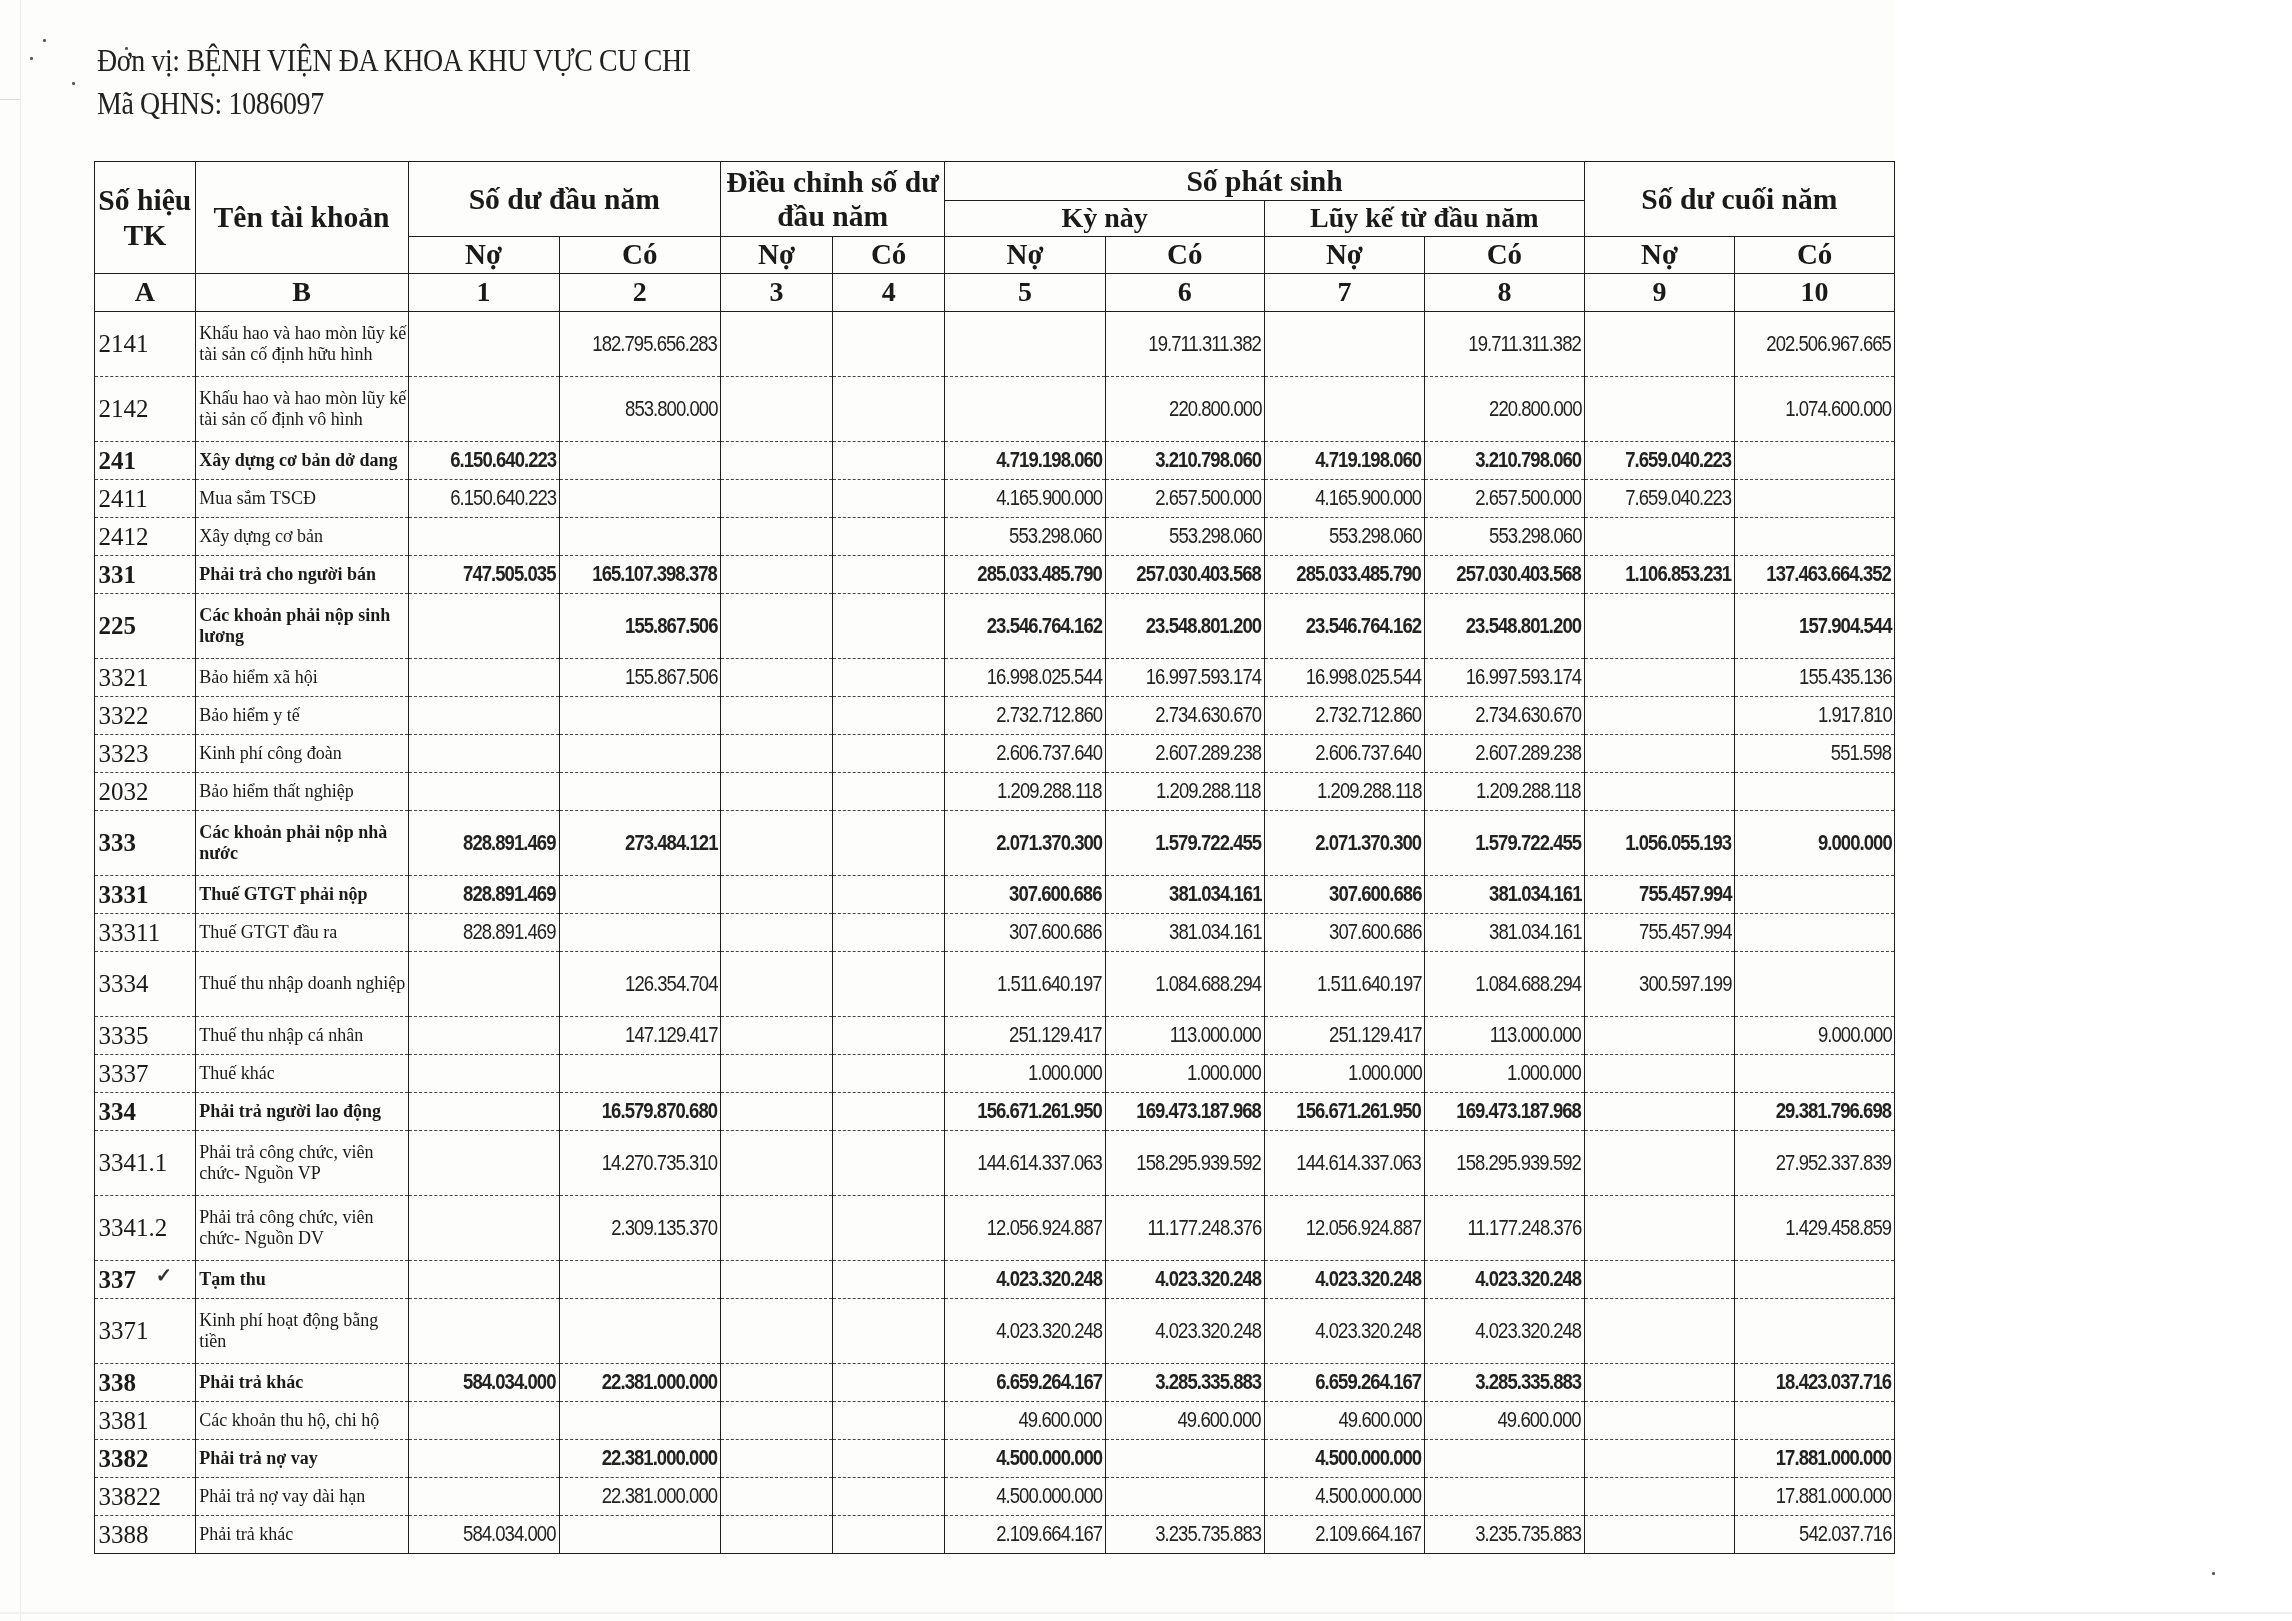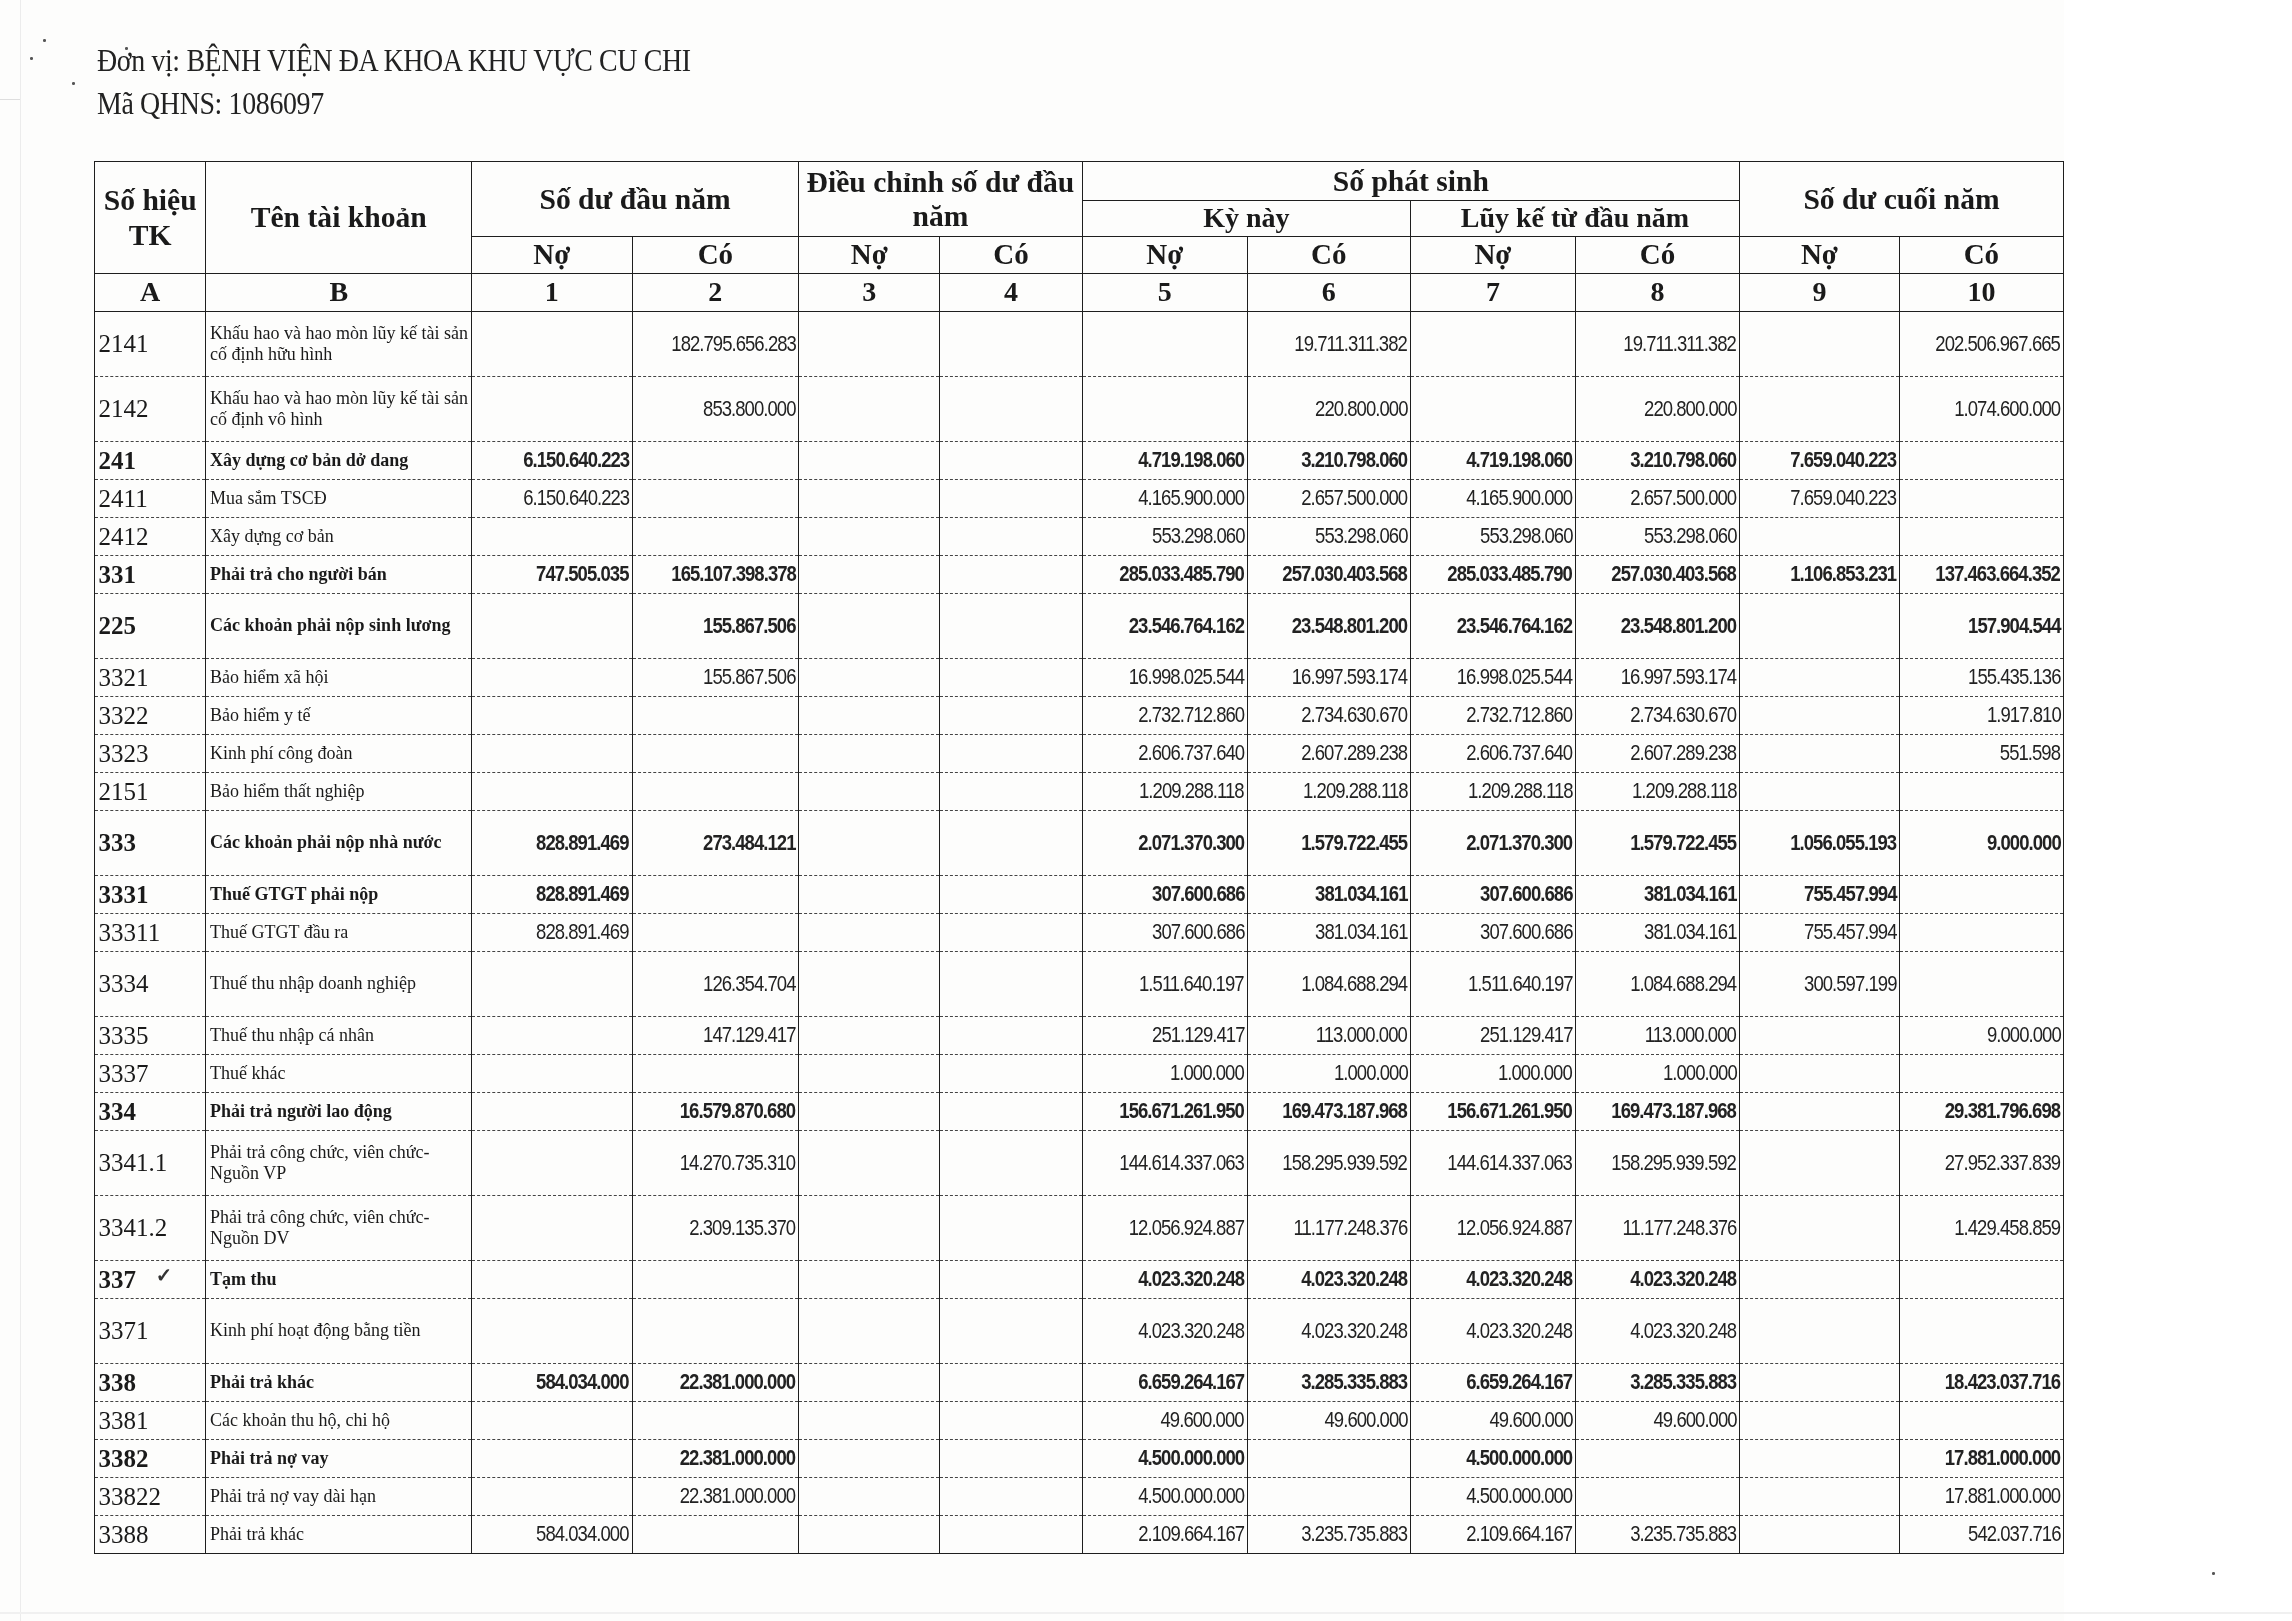--- a/index.html
+++ b/index.html
@@ -1,17 +1,17 @@
 <!DOCTYPE html>
 <html style="font-size:14.3px"><head>
   <meta charset="utf-8">
   <style>
     html, body { margin: 0; padding: 0; background: #ffffff; }
     body { width: 2293px; height: 1621px; position: relative; overflow: hidden; color: #1a1a1a; }
-    .page { position: absolute; left: 0; top: 0; width: 2064px; height: 1621px; background: #fdfdfc; }
+    .page { position: absolute; left: 0; top: 0; width: 1895px; height: 1621px; background: #fdfdfc; }
     .scan-edge-v { position: absolute; left: 19.7px; top: 0; width: 0.9px; height: 1621px; background: #ececec; }
     .scan-edge-h { position: absolute; left: 0; top: 99px; width: 19.7px; height: 0.9px; background: #dedede; }
     .scan-bottom { position: absolute; left: 0; top: 1612px; width: 2293px; height: 1.8px; background: #f0f0f0; }
     .speck { position: absolute; width: 2.7px; height: 2.7px; border-radius: 50%; background: #555; }
     .hdr-line { position: absolute; left: 97px; font-family: "Liberation Serif", "DejaVu Serif", serif; font-size: 31px; letter-spacing: -0.4px; color: #222; white-space: nowrap; transform: scaleX(0.9); transform-origin: left center; }
     #unit-line { top: 43px; }
     #code-line { top: 86px; }
 
     table.report { position: absolute; left: 94px; top: 161px; border-collapse: collapse; table-layout: fixed; font-family: "Liberation Serif", "DejaVu Serif", serif; }
     table.report td, table.report th { border-left: 1.8px solid #1e1e1e; border-right: 1.8px solid #1e1e1e; padding: 0; overflow: hidden; }
@@ -238,21 +238,21 @@
           <td class="num"><span></span></td>
           <td class="num"><span></span></td>
           <td class="num"><span>2.606.737.640</span></td>
           <td class="num"><span>2.607.289.238</span></td>
           <td class="num"><span>2.606.737.640</span></td>
           <td class="num"><span>2.607.289.238</span></td>
           <td class="num"><span></span></td>
           <td class="num"><span>551.598</span></td>
         </tr>
         <tr class="single">
-          <td class="code"><span>2151</span></td>
+          <td class="code"><span>2032</span></td>
           <td class="name">Bảo hiểm thất nghiệp</td>
           <td class="num"><span></span></td>
           <td class="num"><span></span></td>
           <td class="num"><span></span></td>
           <td class="num"><span></span></td>
           <td class="num"><span>1.209.288.118</span></td>
           <td class="num"><span>1.209.288.118</span></td>
           <td class="num"><span>1.209.288.118</span></td>
           <td class="num"><span>1.209.288.118</span></td>
           <td class="num"><span></span></td>

